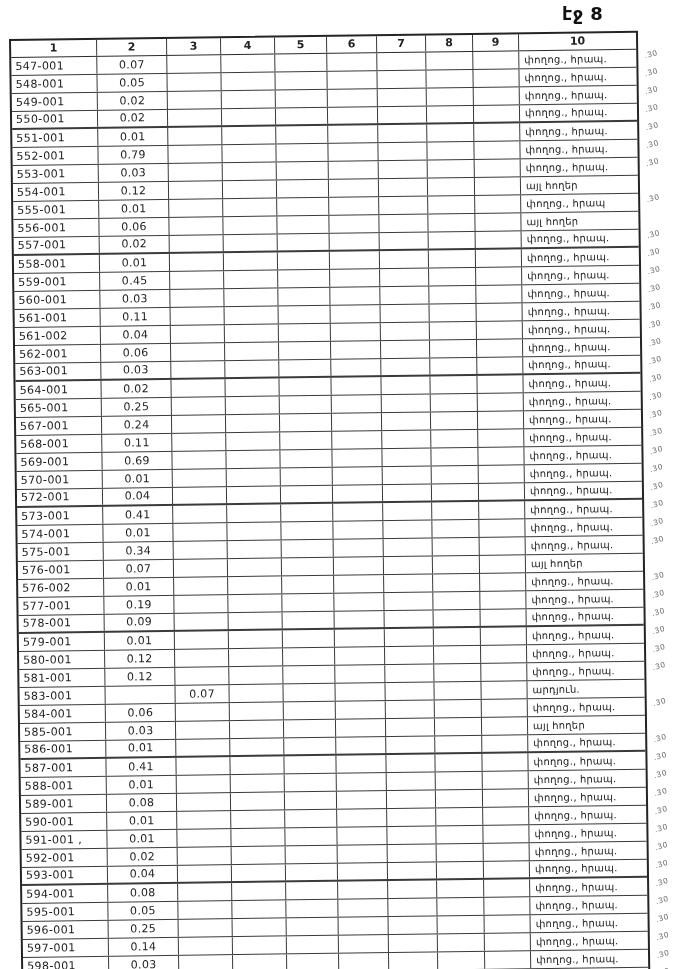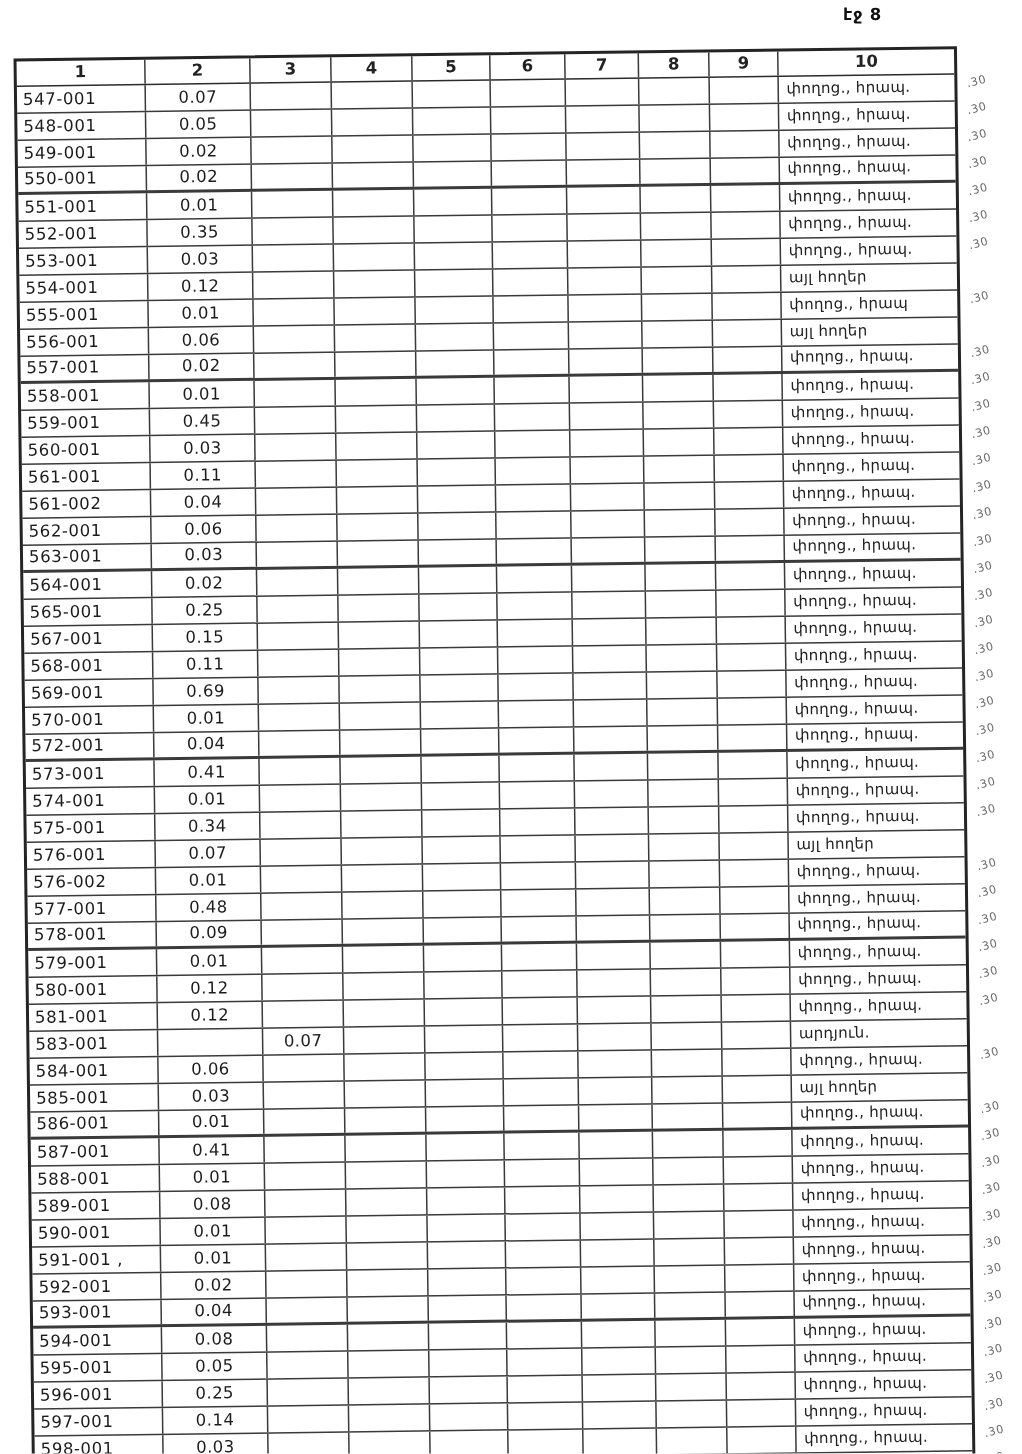--- a/index.html
+++ b/index.html
@@ -3,21 +3,21 @@
 <meta charset="utf-8">
 <style>
   html,body{margin:0;padding:0;background:#ffffff;}
   body{
     width:681px;height:969px;position:relative;overflow:hidden;
     font-family:"DejaVu Sans",sans-serif;color:#161616;
     -webkit-font-smoothing:antialiased;
   }
   .page-label{
     position:absolute;top:3px;left:562px;
-    font-size:11px;font-weight:bold;letter-spacing:.5px;color:#111;
+    font-size:18px;font-weight:bold;letter-spacing:.5px;color:#111;
   }
   .tbl-wrap{
     position:absolute;left:9px;top:39px;width:629px;
     transform:rotate(-0.75deg);transform-origin:0 0;
   }
   .tbl{
     border:2px solid #242424;background:#fff;
   }
   .trow{
     display:grid;
@@ -119,21 +119,21 @@
         <div class="tcell "></div>
         <div class="tcell "></div>
         <div class="tcell "></div>
         <div class="tcell "></div>
         <div class="tcell "></div>
         <div class="tcell "></div>
         <div class="tcell c-arm">փողոց., հրապ.</div>
       </div>
       <div class="trow">
         <div class="tcell c-id">552-001</div>
-        <div class="tcell c-num">0.35</div>
+        <div class="tcell c-num">0.79</div>
         <div class="tcell c-num"></div>
         <div class="tcell "></div>
         <div class="tcell "></div>
         <div class="tcell "></div>
         <div class="tcell "></div>
         <div class="tcell "></div>
         <div class="tcell "></div>
         <div class="tcell c-arm">փողոց., հրապ.</div>
       </div>
       <div class="trow">
@@ -299,21 +299,21 @@
         <div class="tcell "></div>
         <div class="tcell "></div>
         <div class="tcell "></div>
         <div class="tcell "></div>
         <div class="tcell "></div>
         <div class="tcell "></div>
         <div class="tcell c-arm">փողոց., հրապ.</div>
       </div>
       <div class="trow">
         <div class="tcell c-id">567-001</div>
-        <div class="tcell c-num">0.15</div>
+        <div class="tcell c-num">0.24</div>
         <div class="tcell c-num"></div>
         <div class="tcell "></div>
         <div class="tcell "></div>
         <div class="tcell "></div>
         <div class="tcell "></div>
         <div class="tcell "></div>
         <div class="tcell "></div>
         <div class="tcell c-arm">փողոց., հրապ.</div>
       </div>
       <div class="trow">
@@ -419,21 +419,21 @@
         <div class="tcell "></div>
         <div class="tcell "></div>
         <div class="tcell "></div>
         <div class="tcell "></div>
         <div class="tcell "></div>
         <div class="tcell "></div>
         <div class="tcell c-arm">փողոց., հրապ.</div>
       </div>
       <div class="trow">
         <div class="tcell c-id">577-001</div>
-        <div class="tcell c-num">0.48</div>
+        <div class="tcell c-num">0.19</div>
         <div class="tcell c-num"></div>
         <div class="tcell "></div>
         <div class="tcell "></div>
         <div class="tcell "></div>
         <div class="tcell "></div>
         <div class="tcell "></div>
         <div class="tcell "></div>
         <div class="tcell c-arm">փողոց., հրապ.</div>
       </div>
       <div class="trow heavy">

